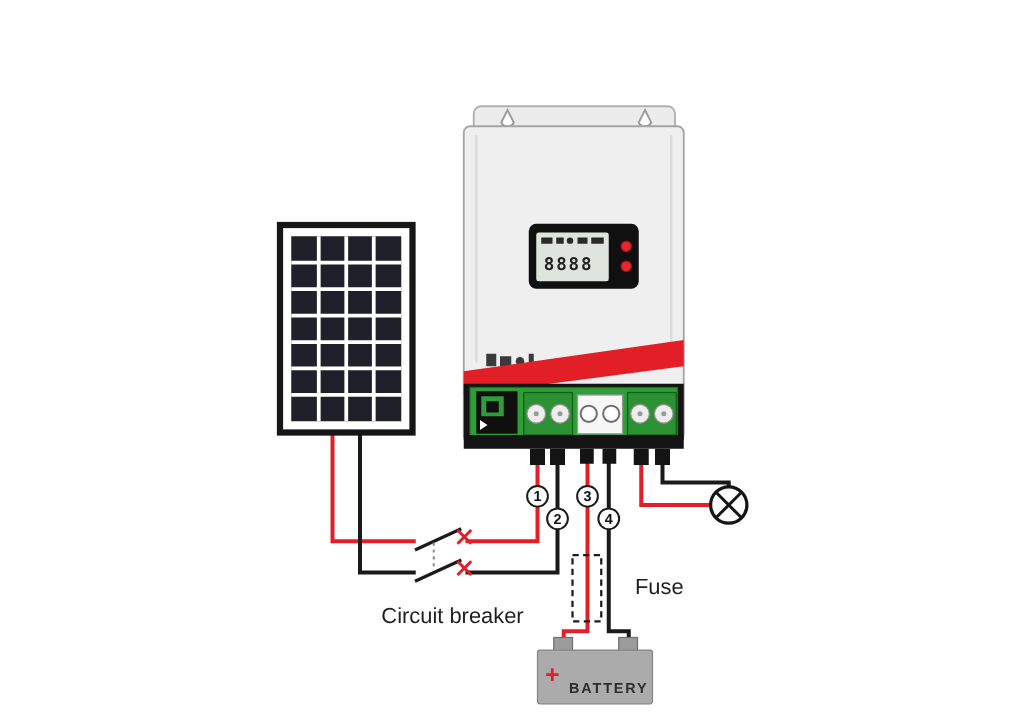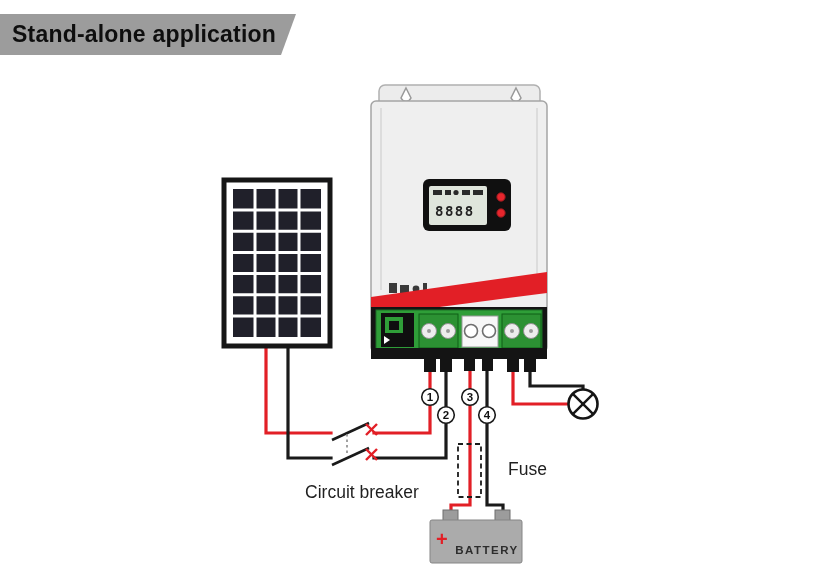--- a/index.html
+++ b/index.html
@@ -14,23 +14,20 @@
        letter-spacing:.2px;}
   svg{position:absolute;left:0;top:0;}
   svg text{font-family:"Liberation Sans",sans-serif;}
   .mono{font-family:"DejaVu Sans Mono",monospace;}
 </style>
 </head>
 <body>
 
 <div class="canvas">
 
-  <div class="title-banner">
-    <span class="title-text">Stand-alone application</span>
-  </div>
 
   <svg width="816" height="576" viewBox="0 0 816 576">
 
     <g fill="none" stroke-linecap="square">
       <path d="M266 346 V433 H331" stroke="#e21f26" stroke-width="3.2"></path>
       <path d="M374 433 H430 V371" stroke="#e21f26" stroke-width="3.2"></path>
       <path d="M288 346 V458 H331" stroke="#1a1a1a" stroke-width="3.2"></path>
       <path d="M374 458 H446 V371" stroke="#1a1a1a" stroke-width="3.2"></path>
       <path d="M470 371 V505 H451 V512" stroke="#e21f26" stroke-width="3.2"></path>
       <path d="M487 371 V505 H503 V512" stroke="#1a1a1a" stroke-width="3.2"></path>

